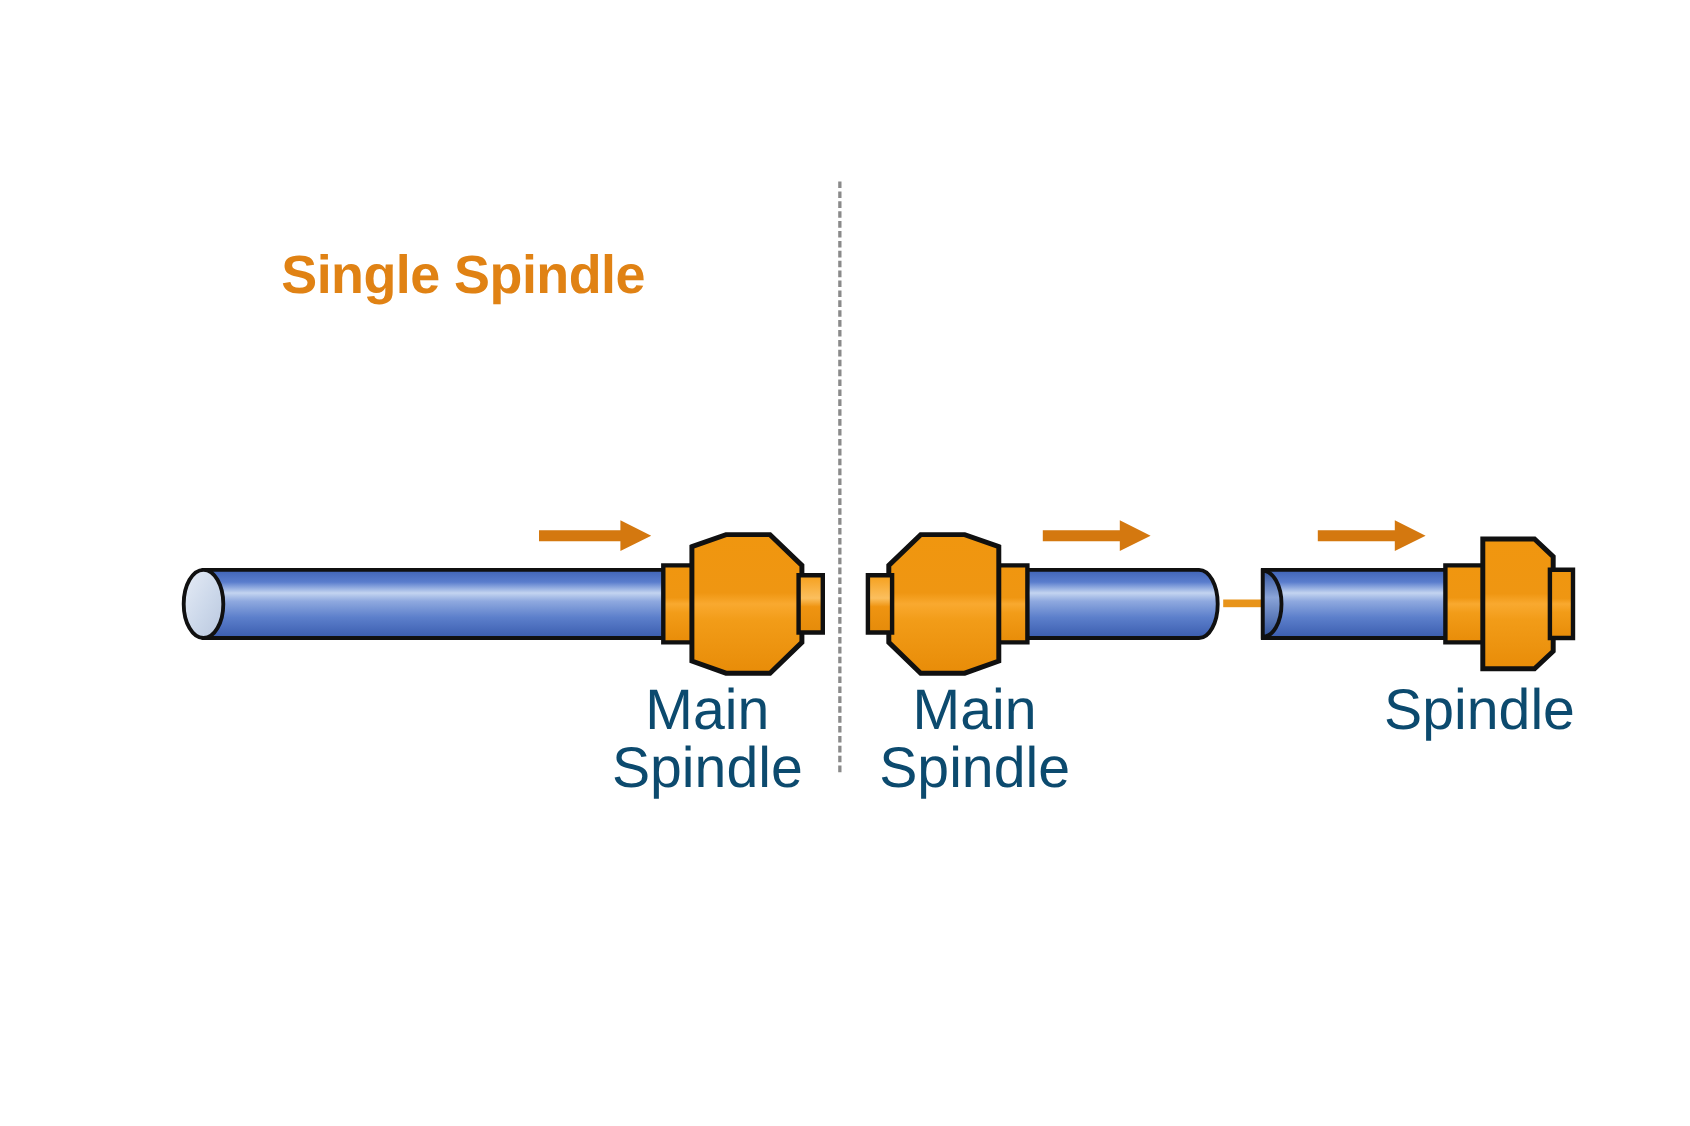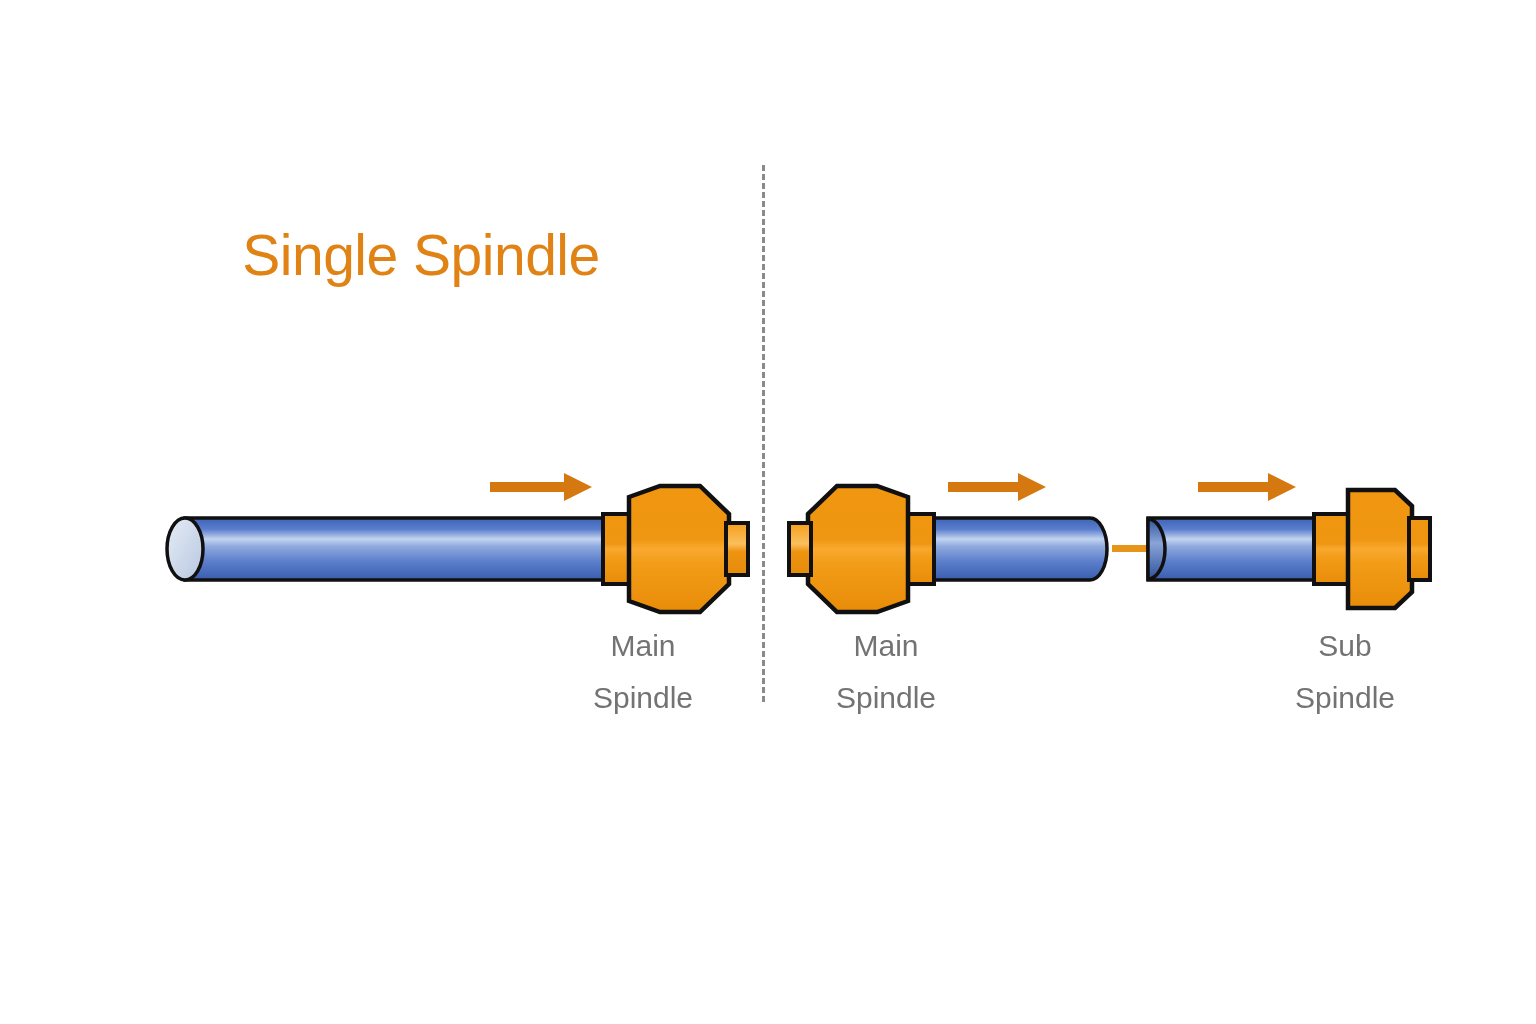--- a/index.html
+++ b/index.html
@@ -12,45 +12,45 @@
   }
   #stage {
     position: relative;
     width: 1536px;
     height: 1024px;
     background: #ffffff;
     overflow: hidden;
   }
   .panel-title {
     position: absolute;
-    font-weight: normal;
-    font-size: 57px;
+    font-weight: bold;
+    font-size: 49px;
     letter-spacing: -0.5px;
     color: #e08214;
     white-space: nowrap;
     text-align: center;
     transform: translateX(-50%);
   }
   #title-single { left: 421px; top: 222px; }
   #title-double { left: 1110px; top: 222px; }
 
   .divider {
     position: absolute;
     left: 762px;
     top: 165px;
     width: 0px;
     height: 537px;
     border-left: 3px dashed #8a8a8a;
   }
 
   .part-label {
     position: absolute;
-    font-size: 30px;
+    font-size: 52px;
     line-height: 52px;
-    color: #737373;
+    color: #0c4a6e;
     text-align: center;
     transform: translateX(-50%);
     white-space: nowrap;
   }
   #label-single-main { left: 643px; top: 620px; }
   #label-double-main { left: 886px; top: 620px; }
   #label-double-sub  { left: 1345px; top: 620px; }
 
   .assembly { position: absolute; }
   #asm-single { left: 160px; top: 440px; }
@@ -218,17 +218,16 @@
     <div>Main</div>
     <div>Spindle</div>
   </div>
 
   <div class="part-label" id="label-double-main">
     <div>Main</div>
     <div>Spindle</div>
   </div>
 
   <div class="part-label" id="label-double-sub">
-    <div>Sub</div>
     <div>Spindle</div>
   </div>
 
 </div>
 
 </body></html>

